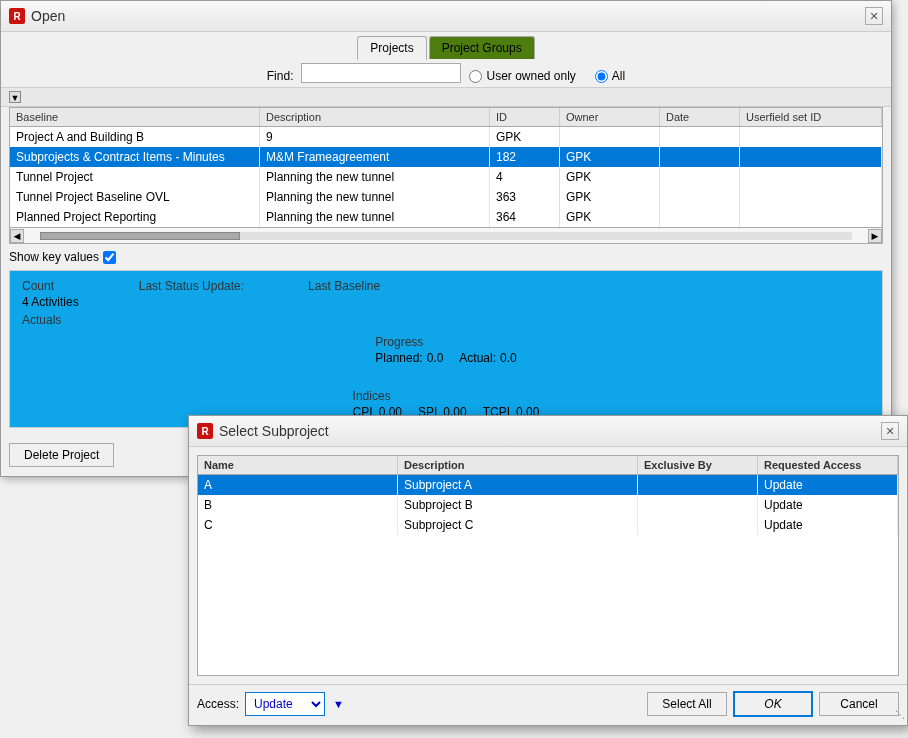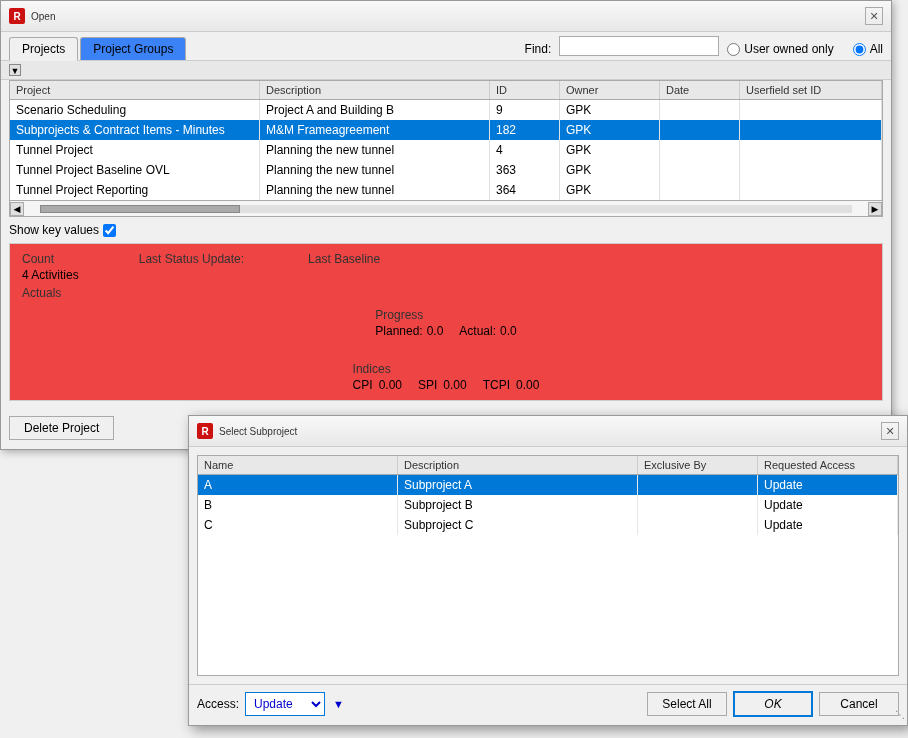--- a/index.html
+++ b/index.html
@@ -28,21 +28,21 @@
       align-items: center;
       gap: 6px;
     }
     .title-bar-icon {
       width: 16px; height: 16px;
       background: #cc1111;
       border-radius: 2px;
       display: flex; align-items: center; justify-content: center;
       color: white; font-size: 10px; font-weight: bold;
     }
-    .title-bar-text { font-size: 10px; color: #333; }
+    .title-bar-text { font-size: 14px; color: #333; }
     .title-bar-close {
       width: 18px; height: 18px;
       background: none;
       border: 1px solid #aaa;
       cursor: pointer;
       font-size: 11px;
       display: flex; align-items: center; justify-content: center;
       color: #555;
     }
 
@@ -50,21 +50,21 @@
     .tabs-bar {
       display: flex;
       align-items: flex-end;
       padding: 4px 8px 0 8px;
       gap: 2px;
     }
     .tab {
       padding: 4px 12px;
       border: 1px solid #aaa;
       border-bottom: none;
-      background: #3b82f6;
+      background: #4d7c0f;
       cursor: pointer;
       font-size: 12px;
       border-radius: 3px 3px 0 0;
     }
     .tab.active {
       background: #f0f0f0;
       border-bottom: 1px solid #f0f0f0;
       margin-bottom: -1px;
       z-index: 1;
     }
@@ -167,21 +167,21 @@
       display: flex;
       align-items: flex-start;
       padding: 6px 8px;
       gap: 6px;
     }
 
     
     .stats-panel {
       margin: 0 8px 8px 8px;
       border: 1px solid #ccc;
-      background: #ef4444;
+      background: #0ea5e9;
       padding: 8px 12px;
     }
     .stats-row {
       display: flex;
       align-items: flex-start;
       gap: 60px;
       margin-bottom: 4px;
     }
     .stats-section-label { font-size: 12px; color: #333; margin-bottom: 2px; }
     .stats-value { font-size: 12px; }
@@ -257,21 +257,21 @@
     .sub-table-header {
       display: grid;
       grid-template-columns: 200px 1fr 120px 140px;
       background: #e8e8e8;
       border-bottom: 1px solid #aaa;
     }
     .sub-table-header-cell {
       padding: 3px 6px;
       font-size: 11px;
       border-right: 1px solid #ccc;
-      font-weight: normal;
+      font-weight: bold;
       color: #333;
     }
     .sub-table-row {
       display: grid;
       grid-template-columns: 200px 1fr 120px 140px;
       cursor: pointer;
       min-height: 20px;
     }
     .sub-table-row.selected { background: #0078d7; color: white; }
     .sub-table-cell {
@@ -332,21 +332,21 @@
 <div class="main-dialog">
 
   <div class="title-bar">
     <div class="title-bar-left">
       <div class="title-bar-icon">R</div>
       <span class="title-bar-text">Open</span>
     </div>
     <button class="title-bar-close">✕</button>
   </div>
 
-  <div style="display:flex; align-items:center; padding: 0 8px; border-bottom: 1px solid #ccc; background:#f0f0f0;">
+  <div style="display:flex; align-items:center; padding: 0 8px; border-bottom: 1px solid #ccc; background:#f0f0f0;flex-direction:column;">
     <div class="tabs-bar" style="padding:4px 0 0 0; flex:1;">
       <div class="tab active">Projects</div>
       <div class="tab">Project Groups</div>
     </div>
     <div class="find-bar" style="border:none; padding:4px 0;">
       <label class="find-label">Find:</label>
       <input class="find-input" type="text" style="">
       <div class="radio-group">
         <label class="radio-option">
           <input type="radio" name="ownership" style="">
@@ -359,30 +359,29 @@
       </div>
     </div>
   </div>
 
   <div style="padding: 3px 8px; background:#e8e8e8; border-bottom:1px solid #ccc; display:flex; align-items:center;">
     <span class="sort-icon">▼</span>
   </div>
 
   <div class="table-container">
     <div class="table-header">
-      <div class="table-header-cell">Project</div>
+      <div class="table-header-cell">Baseline</div>
       <div class="table-header-cell">Description</div>
       <div class="table-header-cell">ID</div>
       <div class="table-header-cell">Owner</div>
       <div class="table-header-cell">Date</div>
       <div class="table-header-cell">Userfield set ID</div>
     </div>
 
     <div class="table-row">
-      <div class="table-cell">Scenario Scheduling</div>
       <div class="table-cell">Project A and Building B</div>
       <div class="table-cell">9</div>
       <div class="table-cell">GPK</div>
       <div class="table-cell"></div>
       <div class="table-cell"></div>
     </div>
 
     <div class="table-row selected">
       <div class="table-cell">Subprojects &amp; Contract Items - Minutes</div>
       <div class="table-cell">M&amp;M Frameagreement</div>
@@ -404,21 +403,21 @@
     <div class="table-row">
       <div class="table-cell">Tunnel Project Baseline OVL</div>
       <div class="table-cell">Planning the new tunnel</div>
       <div class="table-cell">363</div>
       <div class="table-cell">GPK</div>
       <div class="table-cell"></div>
       <div class="table-cell"></div>
     </div>
 
     <div class="table-row">
-      <div class="table-cell">Tunnel Project Reporting</div>
+      <div class="table-cell">Planned Project Reporting</div>
       <div class="table-cell">Planning the new tunnel</div>
       <div class="table-cell">364</div>
       <div class="table-cell">GPK</div>
       <div class="table-cell"></div>
       <div class="table-cell"></div>
     </div>
   </div>
 
   <div class="horiz-scroll">
     <div style="width:14px;height:14px;border:1px solid #aaa;background:#e0e0e0;display:flex;align-items:center;justify-content:center;cursor:pointer;font-size:9px;">◀</div>

